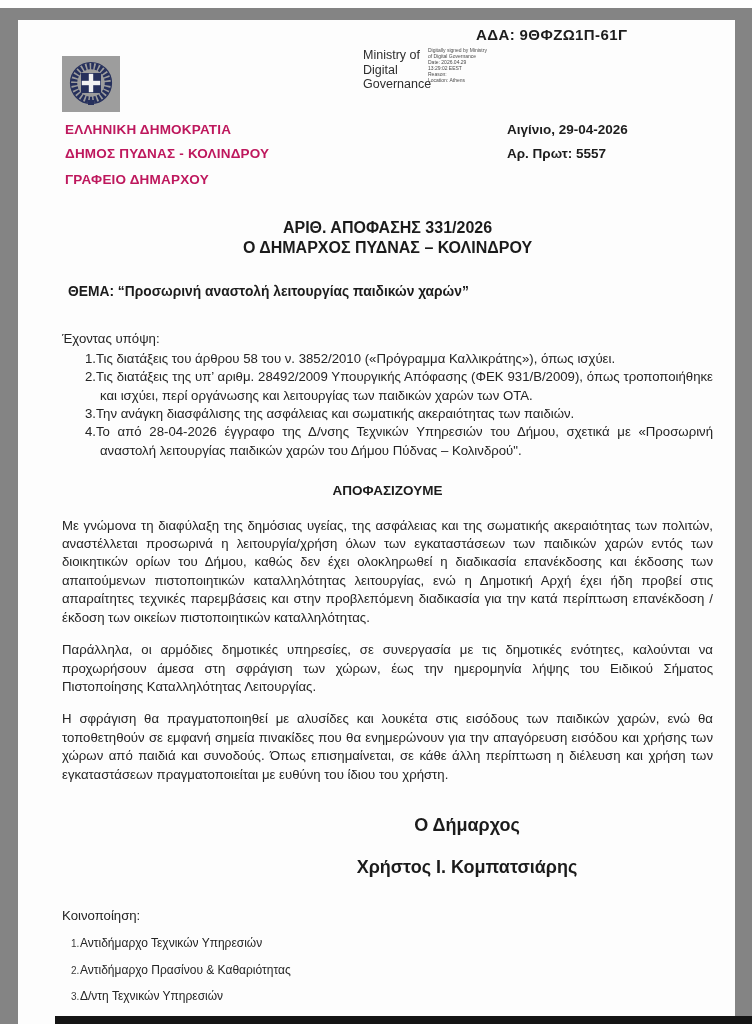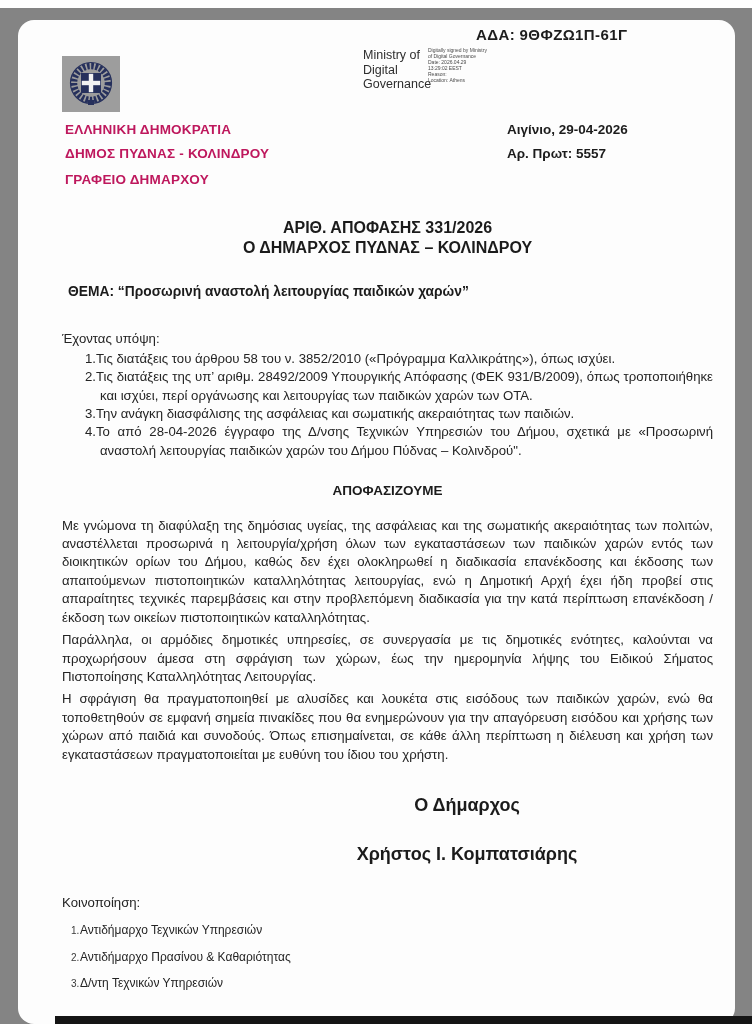--- a/index.html
+++ b/index.html
@@ -6,21 +6,20 @@
   .viewport {
     position:relative; width:752px; height:1024px; overflow:hidden;
     background:#ffffff;
     font-family:"Liberation Sans","DejaVu Sans",sans-serif;
     color:#222;
   }
   .gray-frame { position:absolute; top:8px; left:0; right:0; bottom:0; background:#848484; }
   .page {
     position:absolute; top:20px; left:18px; width:717px; height:1004px;
     background:#fdfdfd;
-    border-radius:16px;
   }
   
   .ada {
     position:absolute; left:458px; top:6px;
     font-size:15px; font-weight:600; letter-spacing:.4px; color:#1d1d1d;
   }
   .ministry-name {
     position:absolute; left:345px; top:28px; width:80px;
     font-size:12.5px; font-weight:500; line-height:14.5px; color:#2e2e2e;
   }
@@ -43,23 +42,23 @@
     position:absolute; left:44px; top:198px; width:651px;
     font-size:13.2px; line-height:18.4px; color:#242424;
   }
   .title-block { text-align:center; font-weight:700; font-size:16px; line-height:20px; color:#1b1b1b; }
   .subject { margin-top:25px; padding-left:6px; font-weight:700; font-size:13.8px; color:#1b1b1b; }
   .preamble-label { margin-top:29px; }
   .hang-list { margin-top:1px; }
   .hang-item { padding-left:38px; text-indent:-15px; text-align:justify; }
   .decide-heading { margin:22px 0 16px; text-align:center; font-weight:700; font-size:13.5px; color:#1b1b1b; }
   .para { text-align:justify; }
-  .para + .para { margin-top:4px; }
+  .para + .para { margin-top:14px; }
   .sig-block { margin-top:32px; margin-left:245px; width:320px; text-align:center; font-weight:700; font-size:18px; color:#1b1b1b; }
-  .sig-name { margin-top:31px; }
+  .sig-name { margin-top:24px; }
   .dist { margin-top:30px; }
   .dist-items { margin-top:9px; }
   .dist-item { display:flex; align-items:baseline; margin-bottom:7px; }
   .dist-num { width:18px; flex:0 0 18px; font-size:10px; color:#3a3a3a; padding-left:9px; box-sizing:border-box; }
   .dist-text { font-size:12px; }
   .bottom-bar { position:absolute; left:55px; right:0; bottom:0; height:8px; background:#151515; }
 </style>
 </head>
 <body>
 

